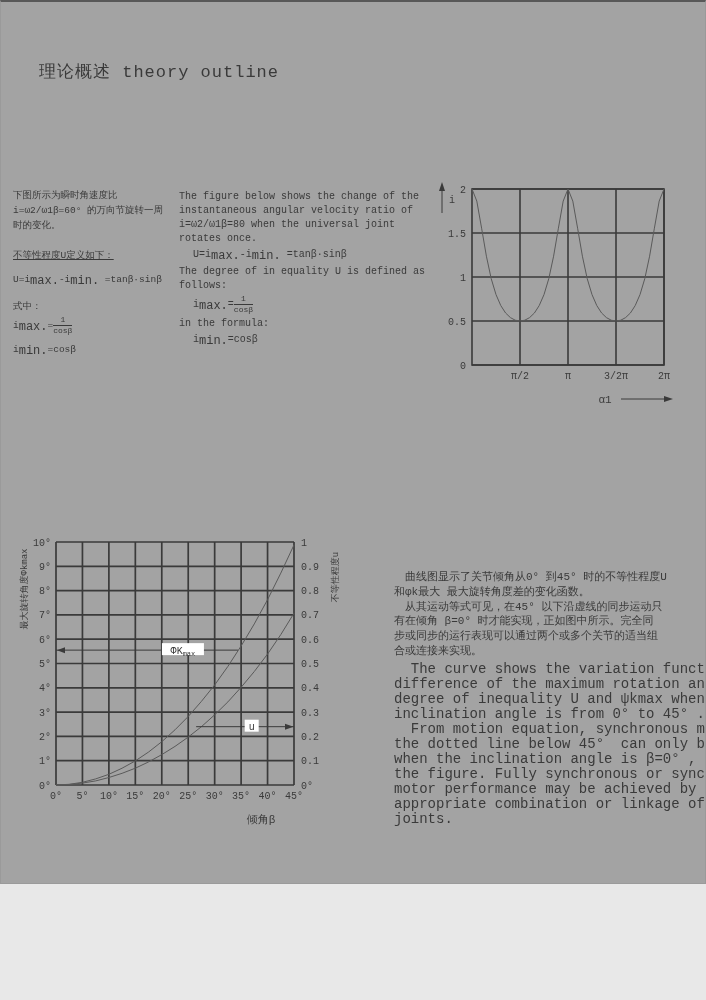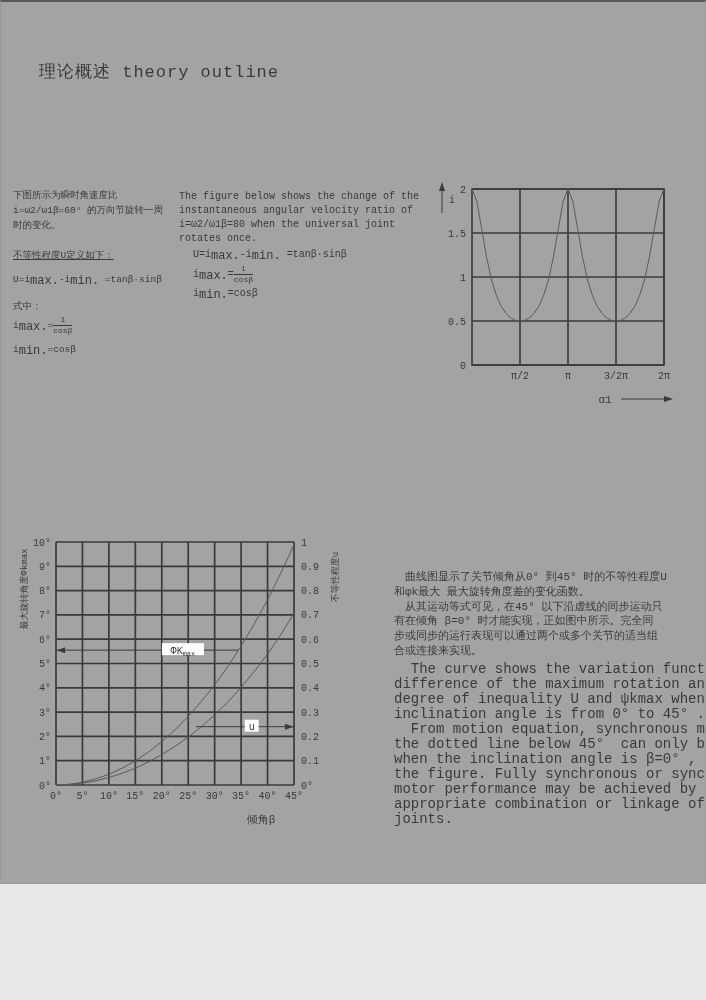--- a/index.html
+++ b/index.html
@@ -44,21 +44,24 @@
     <div class="fline" style="margin-top:2px;"><span>i</span><sub>max.</sub><span>=</span><span class="frac"><span class="num">1</span><span class="den">cosβ</span></span></div>
     <div class="fline" style="margin-top:6px;"><span>i</span><sub>min.</sub><span>=cosβ</span></div>
   </div>
 
   <div class="abs mid-block">
     <div class="pre">The figure below shows the change of the
 instantaneous angular velocity ratio of
 i=ω2/ω1β=80 when the universal joint
 rotates once.</div>
     <div class="fline indent" style="margin-top:2px;"><span>U=i</span><sub>max.</sub><span>-i</span><sub>min.</sub><span> =tanβ·sinβ</span></div>
+    <div class="pre" style="margin-top:2px;">The degree of in equality U is defined as
+follows:</div>
     <div class="fline indent" style="margin-top:2px;"><span>i</span><sub>max.</sub><span>=</span><span class="frac"><span class="num">1</span><span class="den">cosβ</span></span></div>
+    <div class="pre" style="margin-top:2px;">in the formula:</div>
     <div class="fline indent" style="margin-top:2px;"><span>i</span><sub>min.</sub><span>=cosβ</span></div>
   </div>
 
   <div id="top-chart" class="abs chart"><svg viewBox="0 0 272 235" width="272" height="235">
         <g stroke="#3a3a3a" stroke-width="1.6" fill="none">
           <line x1="43" y1="188" x2="235" y2="188"></line>
           <line x1="43" y1="144" x2="235" y2="144"></line>
           <line x1="43" y1="100" x2="235" y2="100"></line>
           <line x1="43" y1="56" x2="235" y2="56"></line>
           <line x1="43" y1="12" x2="235" y2="12"></line>

